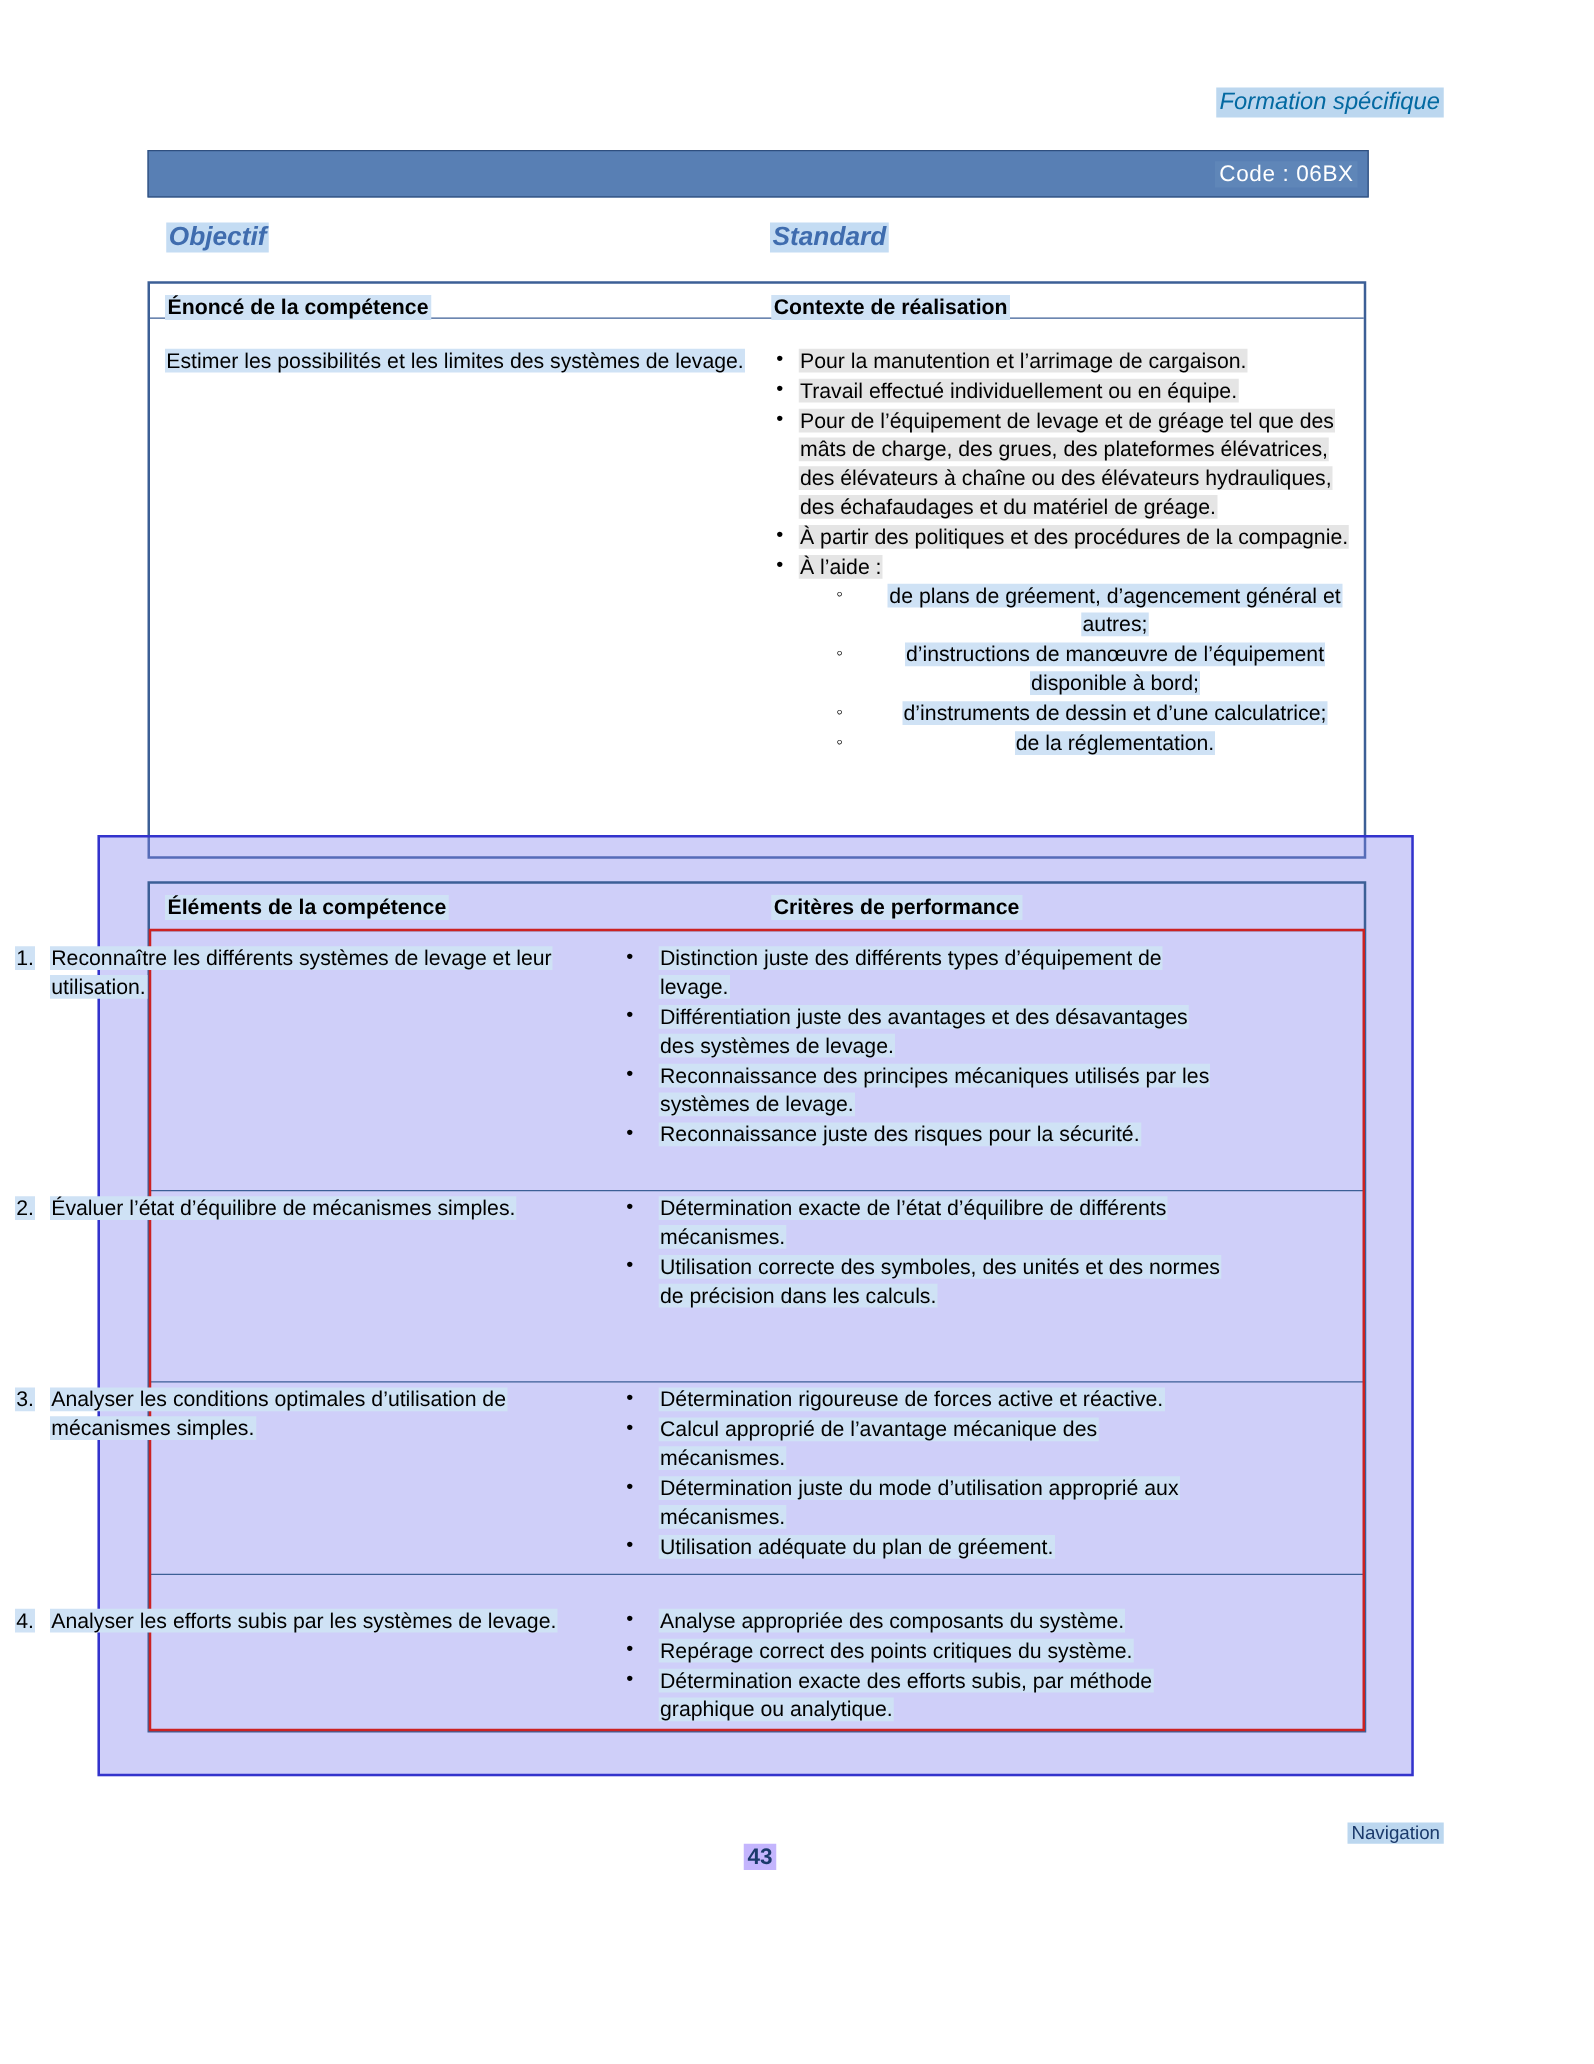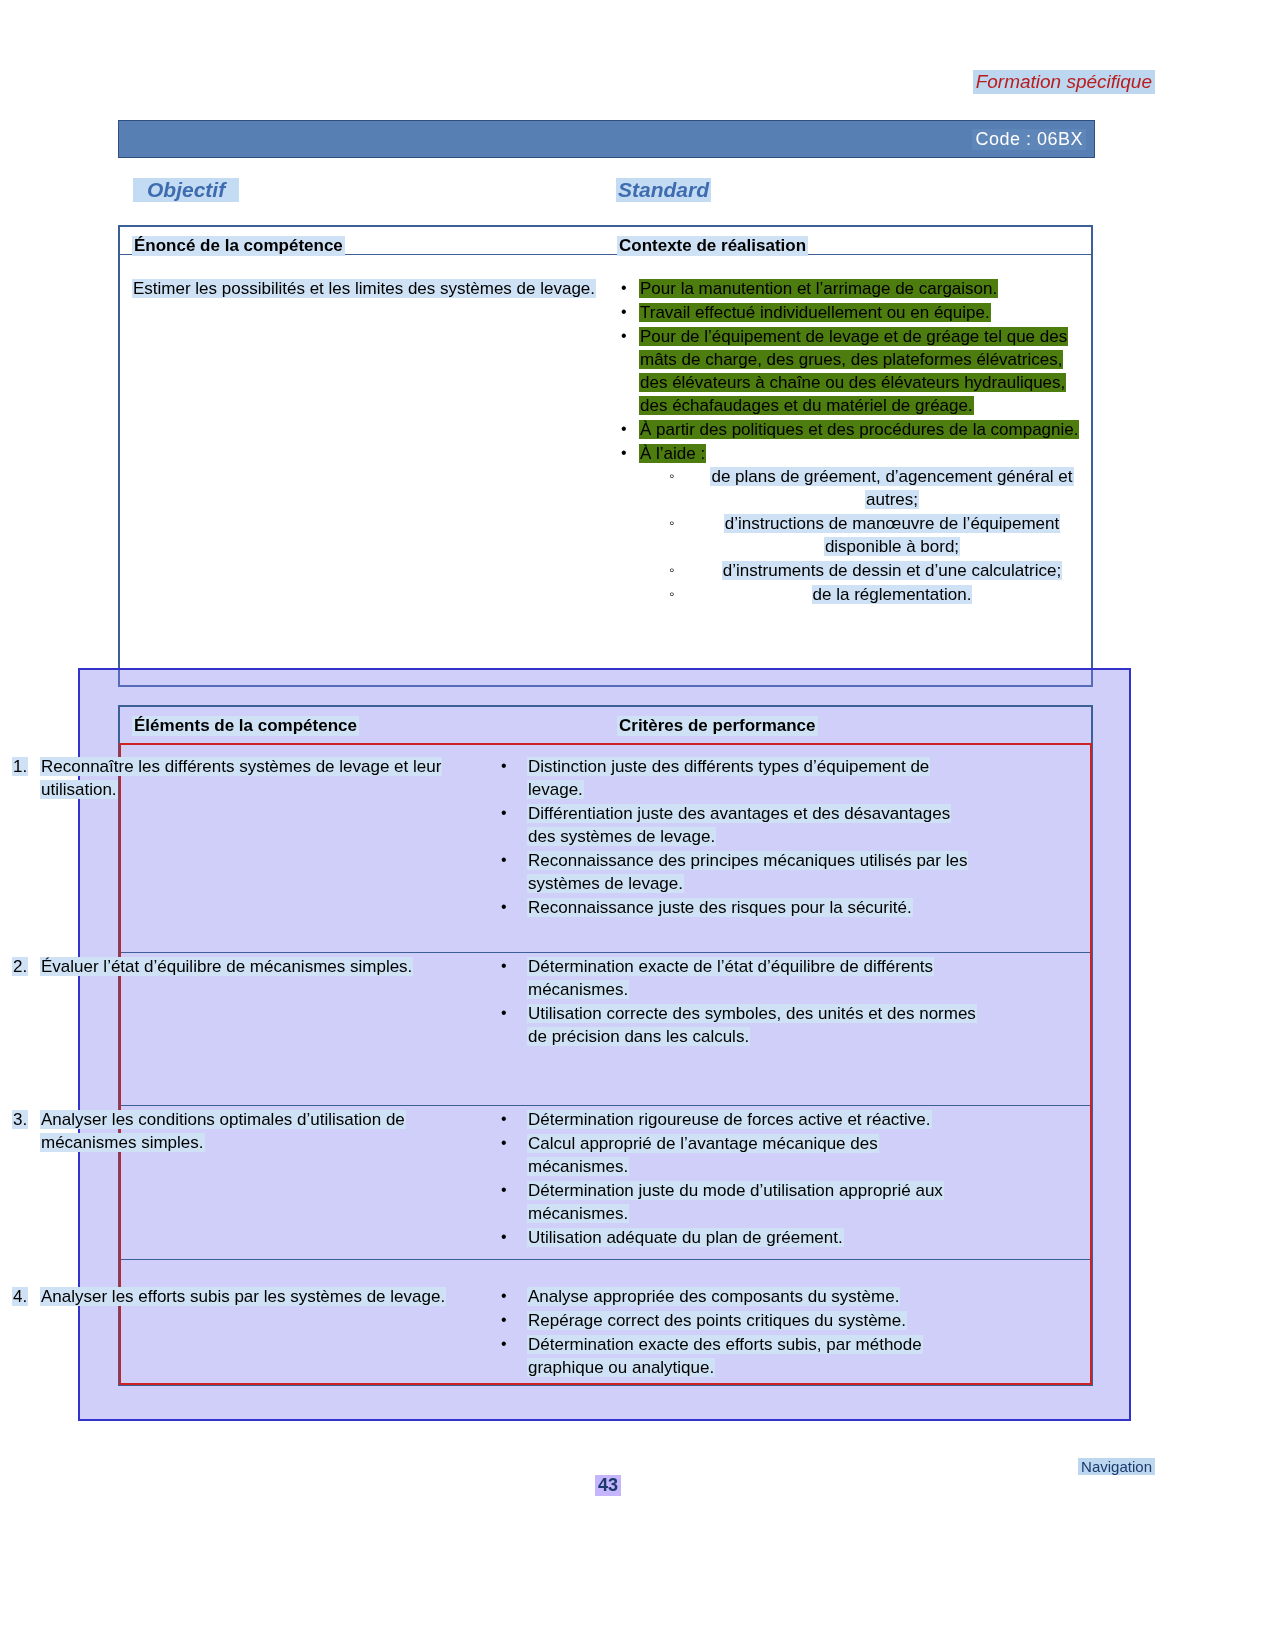--- a/index.html
+++ b/index.html
@@ -21,21 +21,21 @@
     height: 1651px;
   }
 
   
   .header-right {
     position: absolute;
     right: 120px;
     top: 70px;
     font-size: 19px;
     font-style: italic;
-    color: #b91c1c;
+    color: #0369a1;
     background: #bcd7ef;
     padding: 1px 3px;
   }
 
   
   .code-bar {
     position: absolute;
     left: 118px;
     top: 120px;
     width: 975px;
@@ -57,21 +57,21 @@
   
   .obj-label {
     position: absolute;
     left: 133px;
     top: 178px;
     font-size: 21px;
     font-weight: bold;
     font-style: italic;
     color: #3f6cae;
     background: #c4dcf3;
-    padding: 0 14px;
+    padding: 0 2px;
   }
   .std-label {
     position: absolute;
     left: 616px;
     top: 178px;
     font-size: 21px;
     font-weight: bold;
     font-style: italic;
     color: #3f6cae;
     background: #c4dcf3;
@@ -146,21 +146,21 @@
   }
   ul.bul > li:before {
     content: "\2022";
     position: absolute;
     left: 4px;
     top: -1px;
     color: #000;
     font-size: 16px;
   }
   ul.bul > li > span.txt {
-    background: #4d7c0f;
+    background: #e5e5e5;
     padding: 0 1px;
     box-decoration-break: clone;
     -webkit-box-decoration-break: clone;
   }
   ul.sub {
     list-style: none;
     margin: 0;
     padding: 0;
   }
   ul.sub > li {

